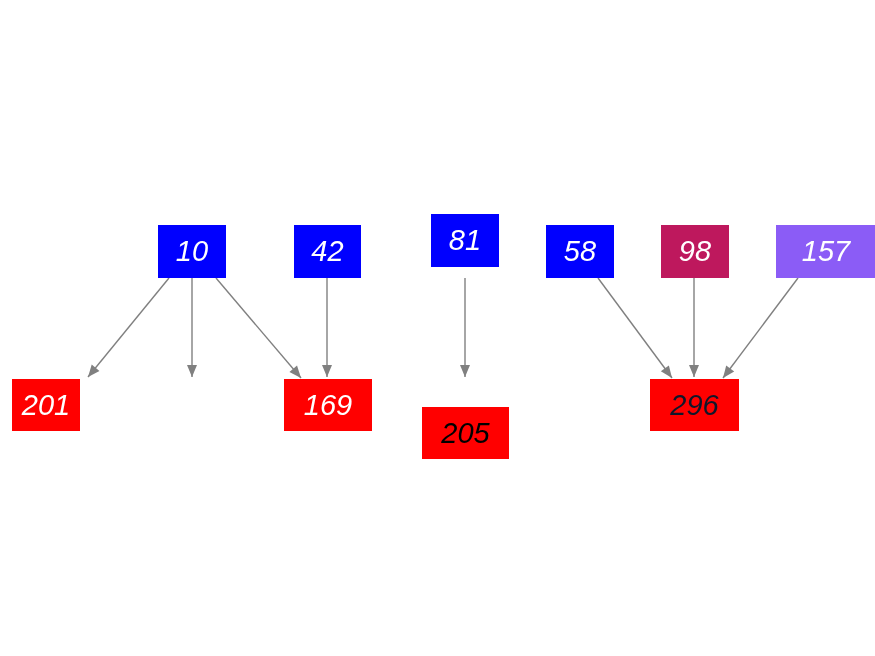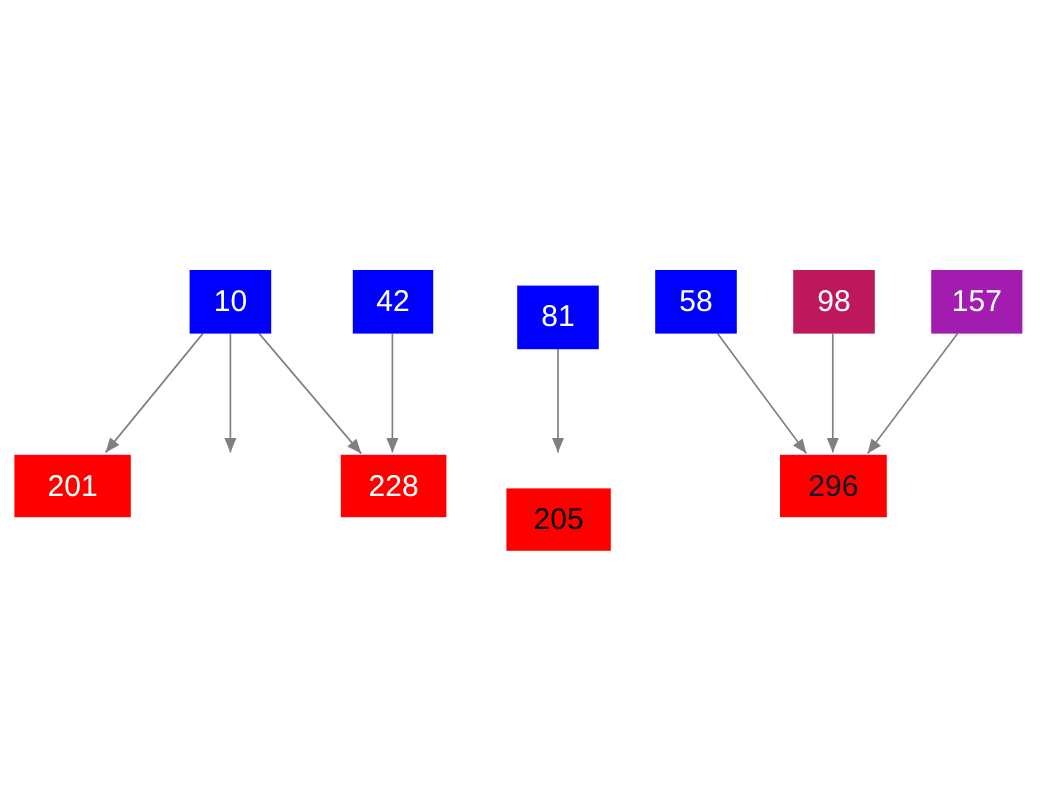--- a/index.html
+++ b/index.html
@@ -28,24 +28,25 @@
     top: 0;
     width: 875px;
     height: 656px;
   }
   .node {
     position: absolute;
     display: flex;
     align-items: center;
     justify-content: center;
     color: #ffffff;
-    font-size: 25px;
+    font-size: 29px;
     line-height: 1;
     box-sizing: border-box;
     user-select: none;
+    font-style: italic;
   }
   .edge-line {
     stroke-width: 1.4px;
     fill: none;
   }
 </style>
 </head>
 <body>
 
 <div class="canvas">
@@ -62,22 +63,22 @@
         <line x1="327" y1="278" x2="327" y2="377" class="edge-line" stroke="#808080" marker-end="url(#arrowhead)"></line>
         <line x1="465" y1="278" x2="465" y2="377" class="edge-line" stroke="#808080" marker-end="url(#arrowhead)"></line>
         <line x1="598" y1="278" x2="672" y2="378" class="edge-line" stroke="#808080" marker-end="url(#arrowhead)"></line>
         <line x1="694" y1="278" x2="694" y2="377" class="edge-line" stroke="#808080" marker-end="url(#arrowhead)"></line>
         <line x1="798" y1="278" x2="723" y2="378" class="edge-line" stroke="#808080" marker-end="url(#arrowhead)"></line>
       </g>
   </svg>
   <div id="node-layer">
       <div class="node" style="left: 158px; top: 225px; width: 68px; height: 53px; background: rgb(0, 0, 255); color: rgb(255, 255, 255);">10</div>
       <div class="node" style="left: 294px; top: 225px; width: 67px; height: 53px; background: rgb(0, 0, 255); color: rgb(255, 255, 255); text-align: right;">42</div>
-      <div class="node" style="left: 431px; top: 238px; width: 68px; height: 53px; background: rgb(0, 0, 255); color: rgb(255, 255, 255);">81</div>
+      <div class="node" style="left: 431px; top: 214px; width: 68px; height: 53px; background: rgb(0, 0, 255); color: rgb(255, 255, 255);">81</div>
       <div class="node" style="left: 546px; top: 225px; width: 68px; height: 53px; background: rgb(0, 0, 255); color: rgb(255, 255, 255);">58</div>
       <div class="node" style="left: 661px; top: 225px; width: 68px; height: 53px; background: #be185d; color: rgb(255, 255, 255);">98</div>
-      <div class="node" style="left: 776px; top: 225px; width: 76px; height: 53px; background: #a21caf; color: rgb(255, 255, 255);">157</div>
-      <div class="node" style="left: 12px; top: 379px; width: 97px; height: 52px; background: rgb(255, 0, 0); color: rgb(255, 255, 255);">201</div>
-      <div class="node" style="left: 284px; top: 379px; width: 88px; height: 52px; background: rgb(255, 0, 0); color: rgb(255, 255, 255);">228</div>
+      <div class="node" style="left: 776px; top: 225px; width: 100px; height: 53px; background: #8b5cf6; color: rgb(255, 255, 255);">157</div>
+      <div class="node" style="left: 12px; top: 379px; width: 68px; height: 52px; background: rgb(255, 0, 0); color: rgb(255, 255, 255);">201</div>
+      <div class="node" style="left: 284px; top: 379px; width: 88px; height: 52px; background: rgb(255, 0, 0); color: rgb(255, 255, 255);">169</div>
       <div class="node" style="left: 422px; top: 379px; width: 87px; height: 52px; background: rgb(255, 0, 0); color: #000000; margin-top: 28px;">205</div>
       <div class="node" style="left: 650px; top: 379px; width: 89px; height: 52px; background: rgb(255, 0, 0); color: #0f172a;">296</div>
     </div>
 </div>
 
 </body></html>

